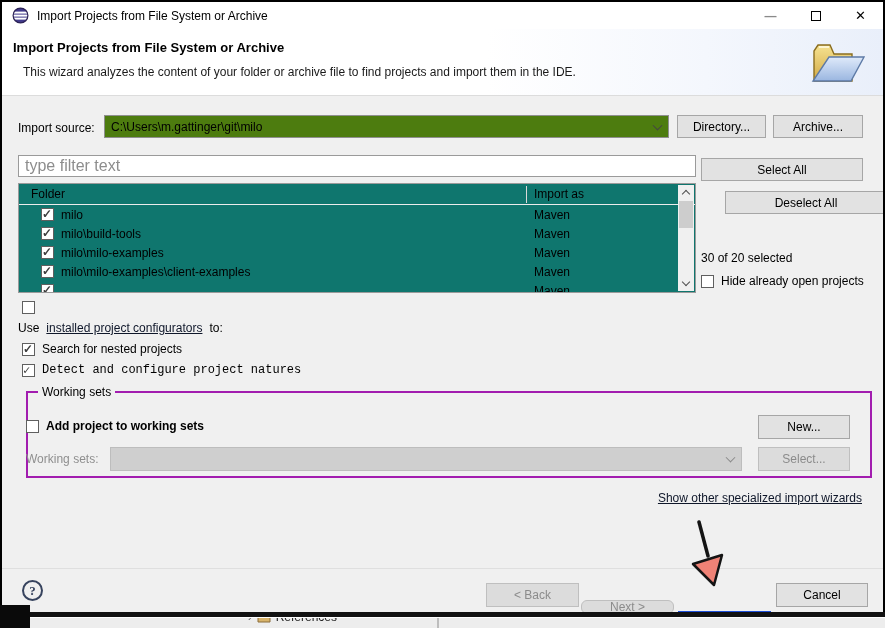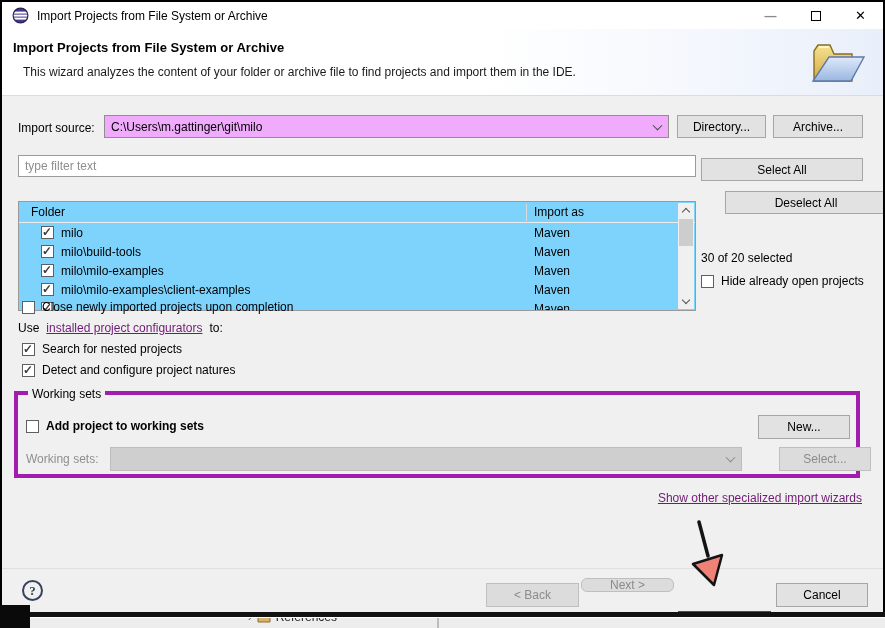--- a/index.html
+++ b/index.html
@@ -34,72 +34,72 @@
   .banner .b-icon { position:absolute; right:16px; top:6px; }
   
   .btn {
     position:absolute; background:#e2e2e2; border:1px solid #a6a6a6;
     display:flex; align-items:center; justify-content:center;
     font-size:12px; color:#000; cursor:default;
   }
   .btn.disabled { color:#8b8b8b; border-color:#bfbfbf; background:#dcdcdc; }
   .btn.default-focus { border:8px solid #1d4ed8;margin-top:28px; }
   .combo {
-    position:absolute; background:#f0abfc; border:1px solid #8f8f8f;
+    position:absolute; background:#4d7c0f; border:1px solid #8f8f8f;
     display:flex; align-items:center; padding:0 22px 0 6px; font-size:12px;
   }
   .combo .chev, .chev-glyph {
     position:absolute; right:7px; top:50%; width:7px; height:7px;
     border-right:1.5px solid #444; border-bottom:1.5px solid #444;
     transform:translateY(-70%) rotate(45deg);
   }
   .combo.disabled { background:#cfcfcf; border-color:#bdbdbd; }
   .combo.disabled .chev { border-color:#8a8a8a; }
   .cb {
     width:13px; height:13px; background:#fff; border:1px solid #5f5f5f;
     display:inline-block; position:relative; flex:0 0 auto;
   }
   .cb.checked::after {
     content:"✓"; position:absolute; left:0px; top:-2px; font-size:12px; color:#3d3d3d; font-weight:bold;
   }
   .cb-row { position:absolute; display:flex; align-items:center; gap:7px; height:16px; font-size:12px; }
-  a.lnk { color:#701a75; text-decoration:underline; cursor:pointer; }
+  a.lnk { color:#0f172a; text-decoration:underline; cursor:pointer; }
   
   .lbl { position:absolute; font-size:12px; }
   
   .filter-input {
     position:absolute; left:16px; top:153px; width:678px; height:22px;
-    border:1px solid #9a9a9a; background:#fff; font-size:12px; padding:0 6px;
+    border:1px solid #9a9a9a; background:#fff; font-size:16px; padding:0 6px;
     font-family:"Liberation Sans", sans-serif; color:#000;
   }
   .filter-input::placeholder { color:#8d8d8d; }
   
-  .tbl { position:absolute; left:16px; top:181px; width:678px; height:110px; background:#7dd3fc; border:1px solid #9a9a9a;margin-top:18px; }
+  .tbl { position:absolute; left:16px; top:181px; width:678px; height:110px; background:#0f766e; border:1px solid #9a9a9a; }
   .tbl-head { position:relative; height:21px; border-bottom:1px solid #ececec; }
   .tbl-head .h1 { position:absolute; left:12px; top:3px; }
   .tbl-head .h2 { position:absolute; left:515px; top:3px; }
   .tbl-head .hdiv { position:absolute; left:507px; top:2px; width:1px; height:17px; background:#d9d9d9; }
   .tbl-rows { position:absolute; left:0; top:21px; right:17px; bottom:0; overflow:hidden; }
   .trow { position:relative; height:19px; display:flex; align-items:center; }
   .trow .cb { margin-left:22px; }
   .trow .fname { margin-left:7px; }
   .trow .itype { position:absolute; left:515px; }
   
   .sbar { position:absolute; right:1px; top:1px; width:16px; bottom:1px; background:#f0f0f0; }
   .sbar .arr { position:absolute; left:0; width:16px; height:15px; display:flex; align-items:center; justify-content:center; }
   .sbar .arr span { width:6px; height:6px; border-right:1.5px solid #505050; border-bottom:1.5px solid #505050; display:block; }
   .sbar .arr.up { top:0; } .sbar .arr.up span { transform:rotate(-135deg); margin-top:3px; }
   .sbar .arr.down { bottom:0; } .sbar .arr.down span { transform:rotate(45deg); margin-bottom:3px; }
   .sbar .thumb { position:absolute; left:1px; width:14px; top:16px; height:27px; background:#cdcdcd; }
   
   .status-text { position:absolute; left:699px; top:249px; font-size:12px; }
   
   .group {
-    position:absolute; left:12px; top:389px; width:846px; height:87px;
-    border:4px solid #a21caf;
+    position:absolute; left:24px; top:389px; width:846px; height:87px;
+    border:2px solid #a21caf;
   }
   .group .legend {
     position:absolute; left:10px; top:-8px; background:#f0f0f0; padding:0 4px; font-size:12px;
   }
   .gray-lbl { color:#8f8f8f; }
   
   .sep { position:absolute; left:0; top:566px; width:100%; height:1px; background:#dfdfdf; }
   .help-btn {
     position:absolute; left:20px; top:578px; width:21px; height:21px; border-radius:50%;
     border:2px solid #37435e; color:#37435e; display:flex; align-items:center; justify-content:center;
@@ -238,65 +238,64 @@
         <span>Deselect All</span>
       </div>
     <div class="status-text">30 of 20 selected</div>
     <div class="cb-row" style="left:699px; top:271px;">
       <span class="cb"></span>
       <span>Hide already open projects</span>
     </div>
 
     <div class="cb-row" style="left:20px; top:297px;">
       <span class="cb"></span>
-      <span>Close newly imported projects upon completion</span>
     </div>
     <div class="cb-row" style="left:16px; top:318px;">
       <span>Use </span>
         <a class="lnk">installed project configurators</a>
         <span> to:</span>
     </div>
     <div class="cb-row" style="left:20px; top:339px;">
       <span class="cb checked"></span>
       <span>Search for nested projects</span>
     </div>
-    <div class="cb-row" style="left:20px; top:360px;">
+    <div class="cb-row" style="left:20px; top:360px;font-family:Liberation Mono, monospace;">
       <span class="cb checked"></span>
       <span>Detect and configure project natures</span>
     </div>
 
     <div class="group">
       <span class="legend">Working sets</span>
     </div>
     <div class="cb-row" style="left:24px; top:416px;">
       <span class="cb"></span>
       <span style="font-weight:bold;">Add project to working sets</span>
     </div>
     <div class="btn" style="left:756px; top:413px; width:92px; height:24px;">
         <span>New...</span>
       </div>
     <span class="lbl gray-lbl" style="left:24px; top:450px;">Working sets:</span>
     <div class="combo disabled" style="left:108px; top:445px; width:632px; height:24px;">
       <span></span>
       <span class="chev"></span>
     </div>
-    <div class="btn disabled" style="left:756px; top:445px; width:92px; height:24px;margin-left:21px;">
+    <div class="btn disabled" style="left:756px; top:445px; width:92px; height:24px;">
         <span>Select...</span>
       </div>
 
     <a class="lnk" style="position:absolute; right:21px; top:489px;">Show other specialized import wizards</a>
 
     <div class="sep"></div>
     <div class="help-btn">
         <span>?</span>
       </div>
     <div class="btn disabled" style="left:484px; top:581px; width:93px; height:24px;">
         <span>&lt; Back</span>
       </div>
-    <div class="btn disabled" style="left:579px; top:576px; width:93px; height:14px;border-radius:6px;">
+    <div class="btn disabled" style="left:579px; top:598px; width:93px; height:14px;border-radius:6px;">
         <span>Next &gt;</span>
       </div>
     <div class="btn default-focus" style="left:676px; top:581px; width:93px; height:25px;">
         <span>Finish</span>
       </div>
     <div class="btn" style="left:774px; top:581px; width:92px; height:24px;">
         <span>Cancel</span>
       </div>
 
     <svg class="arrow-svg" width="80" height="85" viewBox="0 0 80 85">

